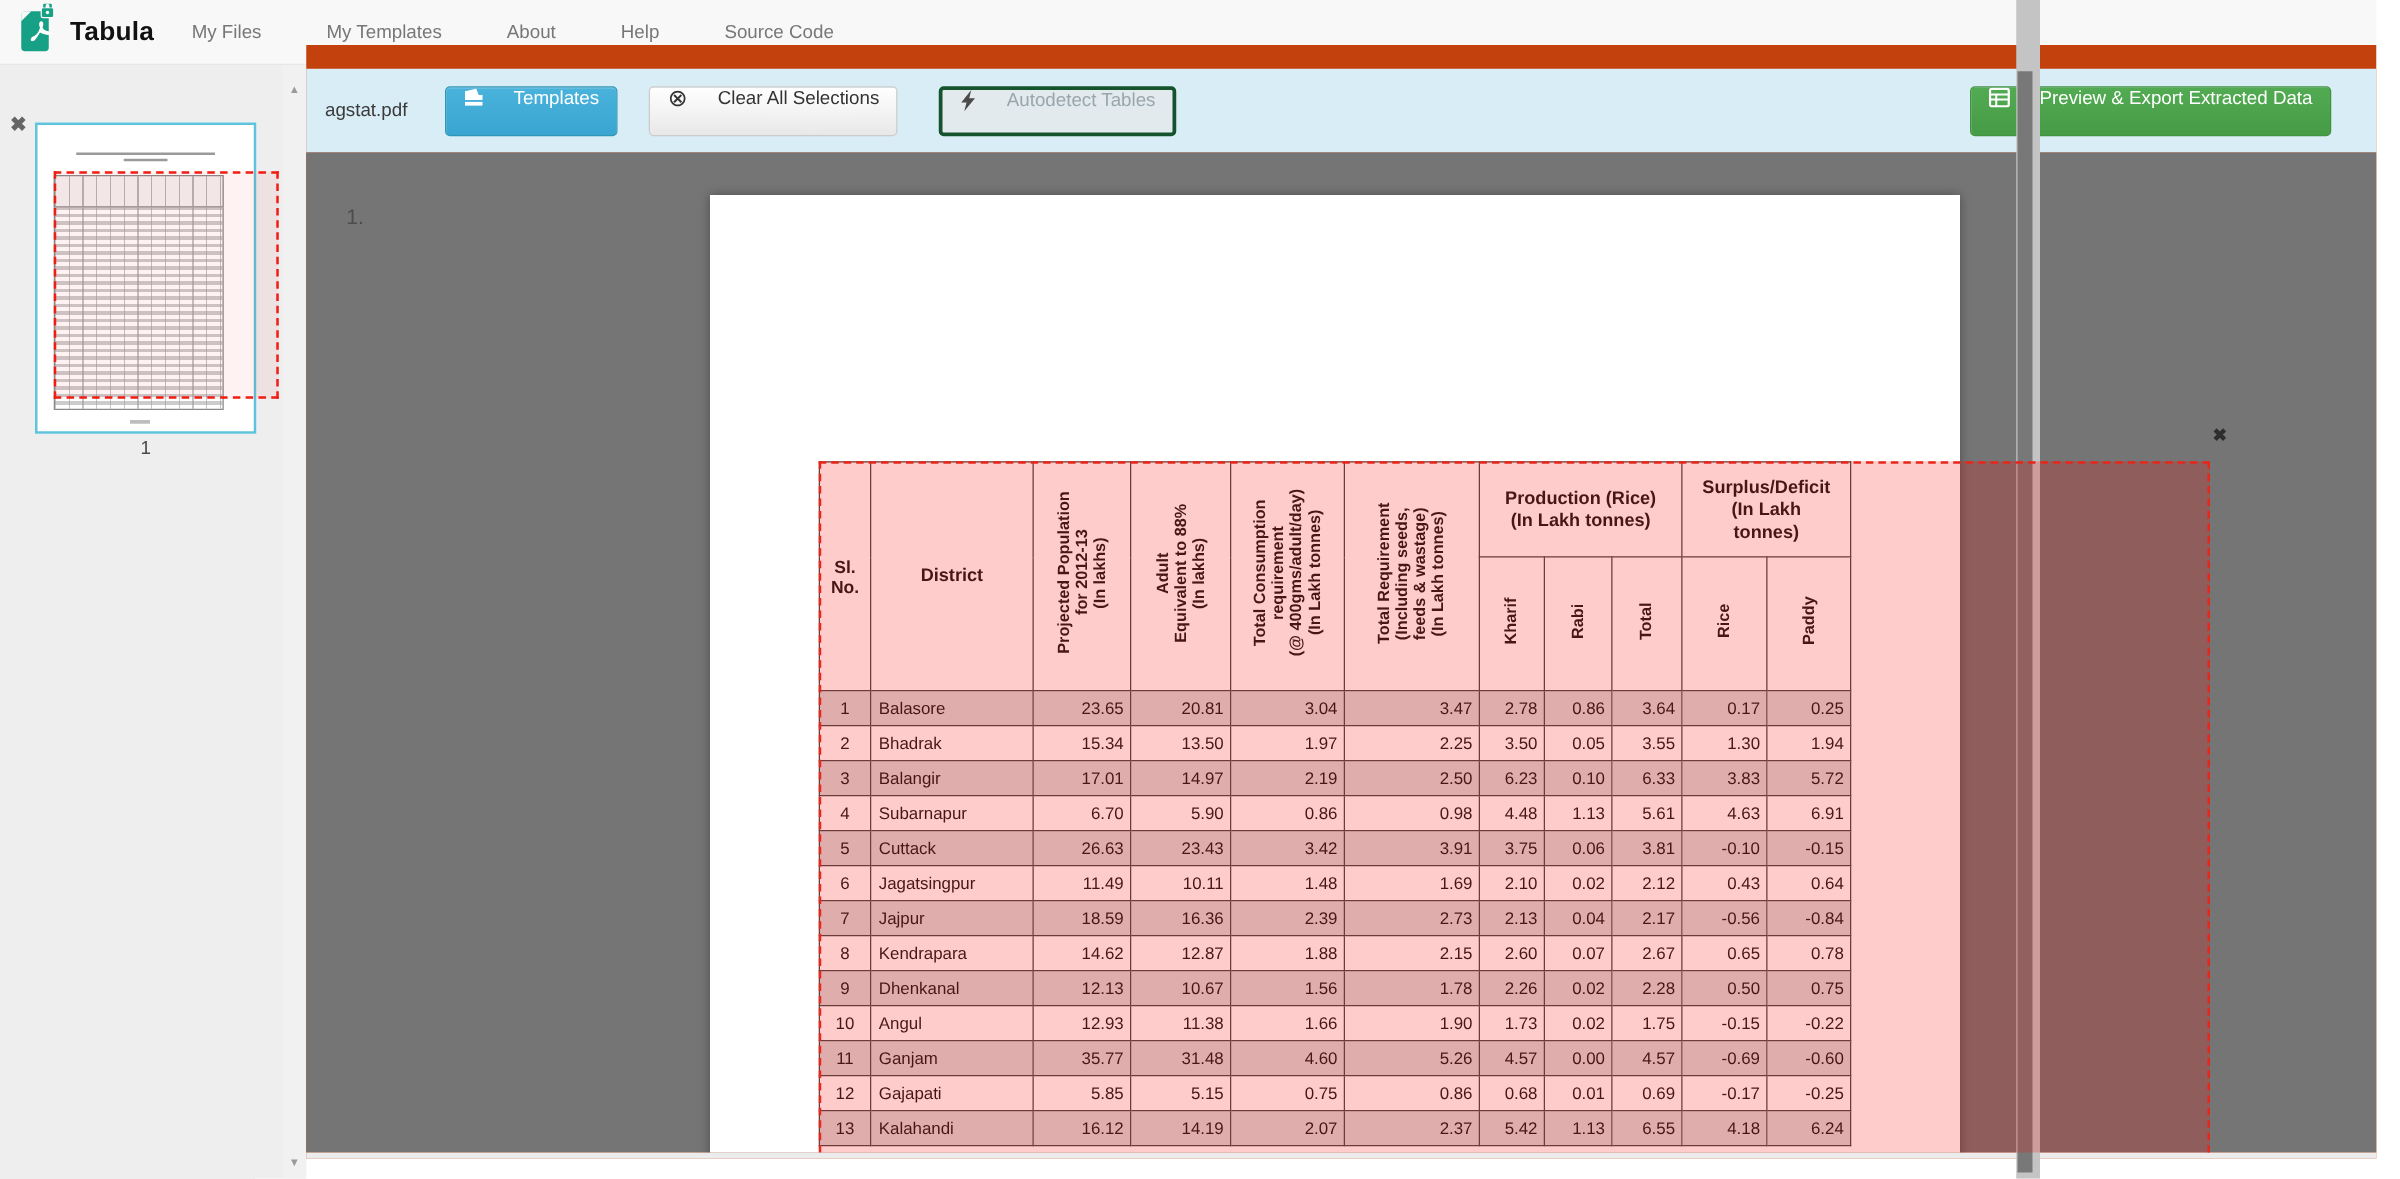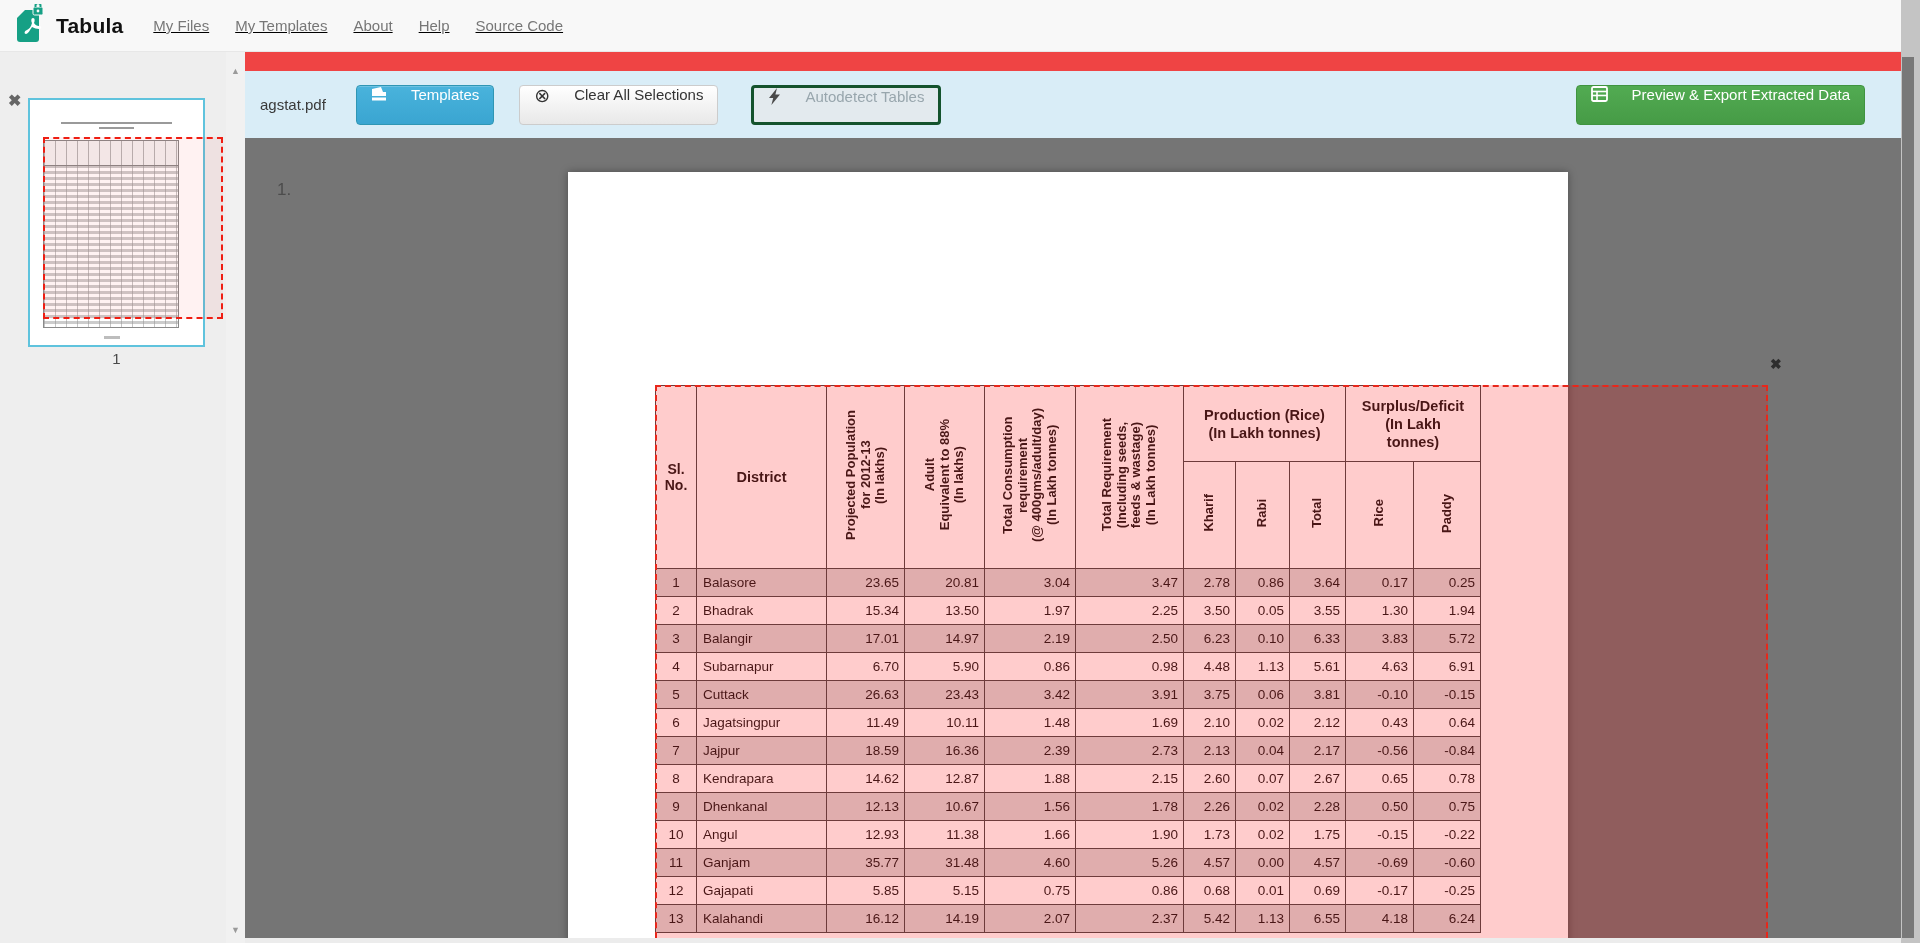--- a/index.html
+++ b/index.html
@@ -1,26 +1,26 @@
 <!DOCTYPE html>
 <html><head>
 <meta charset="utf-8">
 <style>
   * { margin:0; padding:0; box-sizing:border-box; }
   html,body { width:1920px; height:943px; overflow:hidden; background:#fff;
               font-family:"Liberation Sans", sans-serif; }
-  .app { position:relative; width:1920px; height:943px; background:#fff; }
+  .app { position:relative; width:1632px; height:943px; background:#fff; }
 
   
   .navbar { position:absolute; left:0; top:0; width:1901px; height:52px;
             background:#f8f8f8; border-bottom:1px solid #e7e7e7;
             display:flex; align-items:center; padding-left:14px; }
   .brand { display:flex; align-items:center; gap:10px; margin-right:30px; }
   .brand-name { font-size:21px; font-weight:bold; color:#111; letter-spacing:.2px; }
-  .nav-items { display:flex; align-items:center; gap:26px;text-decoration:underline; }
+  .nav-items { display:flex; align-items:center; gap:52px; }
   .nav-item { color:#777; font-size:15px; cursor:pointer; white-space:nowrap; }
   .nav-right { position:absolute; right:68px; top:0; height:52px; display:flex; align-items:center; }
   .nav-right .nav-item { color:#777; }
 
   
   .sidebar { position:absolute; left:0; top:52px; width:245px; height:891px; background:#eeeeee; }
   .page-close { position:absolute; left:8px; top:41px; font-size:16px; font-weight:bold;
                 color:#666; cursor:pointer; line-height:1; }
   .thumb { position:absolute; left:28px; top:46px; width:177px; height:249px;
            background:#fff; border:2px solid #5fc3dd; }
@@ -37,21 +37,21 @@
   .thumb-footer { position:absolute; left:74px; top:232px; width:16px; height:3px; background:#bdbdbd; }
   .thumb-selection { position:absolute; left:43px; top:85px; width:180px; height:182px;
                      border:2px dashed #ef1d12; background:rgba(255,0,0,0.05); z-index:3; }
   .thumb-pagenum { position:absolute; left:28px; top:298px; width:177px; text-align:center;
                    font-size:15px; color:#4a4a4a; }
   .side-scroll { position:absolute; right:0; top:0; width:19px; height:891px; background:#f1f1f1; }
   .side-scroll .up   { position:absolute; top:14px;  left:0; width:19px; text-align:center; font-size:9px; color:#9a9a9a; cursor:pointer; }
   .side-scroll .down { position:absolute; bottom:8px; left:0; width:19px; text-align:center; font-size:9px; color:#9a9a9a; cursor:pointer; }
 
   
-  .main { position:absolute; left:245px; top:52px; width:1656px; height:891px; background:#ef4444; }
+  .main { position:absolute; left:245px; top:36px; width:1656px; height:891px; background:#c2410c; }
 
   .toolbar { position:absolute; left:0; top:19px; width:1656px; height:67px; background:#d9edf7;
              display:flex; align-items:center; padding-left:15px; }
   .filename { font-size:15px; color:#3a3a3a; }
   .btn { height:40px; display:inline-flex; align-items:flex-start; gap:24px; padding:0 14px;
          border-radius:4px; font-size:15px; cursor:pointer; white-space:nowrap; }
   .btn-templates { margin-left:30px; color:#fff; background:linear-gradient(#49b3dc,#3aa5d1);
                    border:1px solid #2f96b4; box-shadow:inset 0 1px 0 rgba(255,255,255,.2); }
   .btn-clear { margin-left:25px; color:#333; background:linear-gradient(#ffffff,#e8e8e8);
                border:1px solid #cccccc; }

